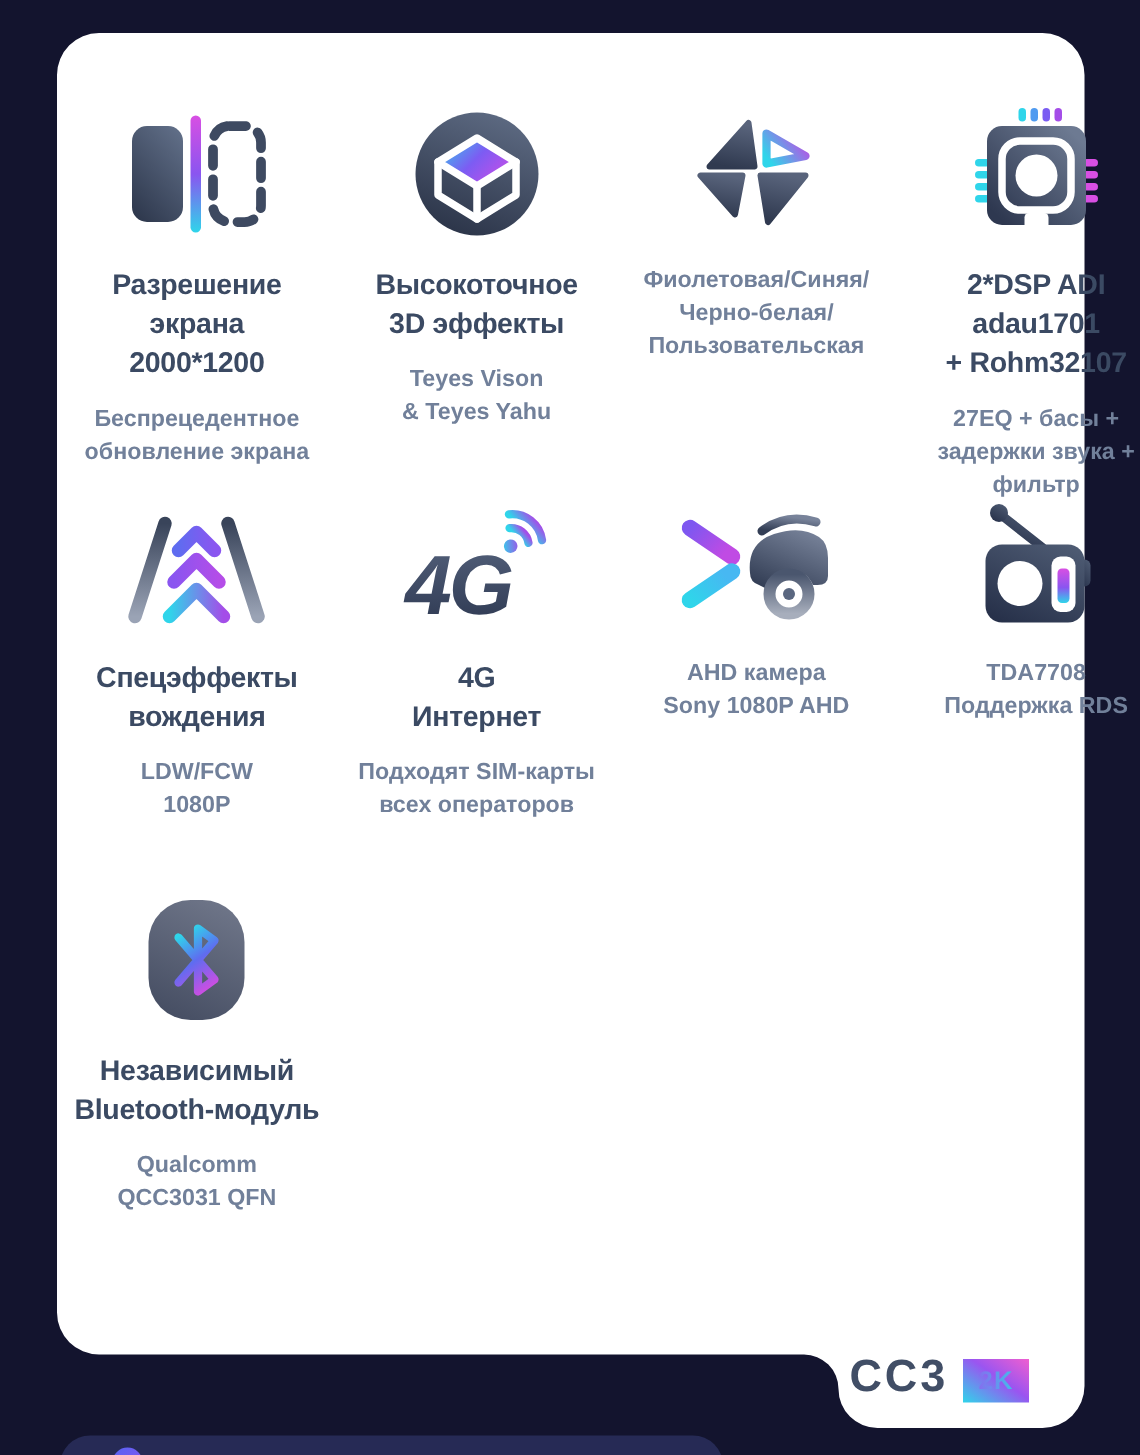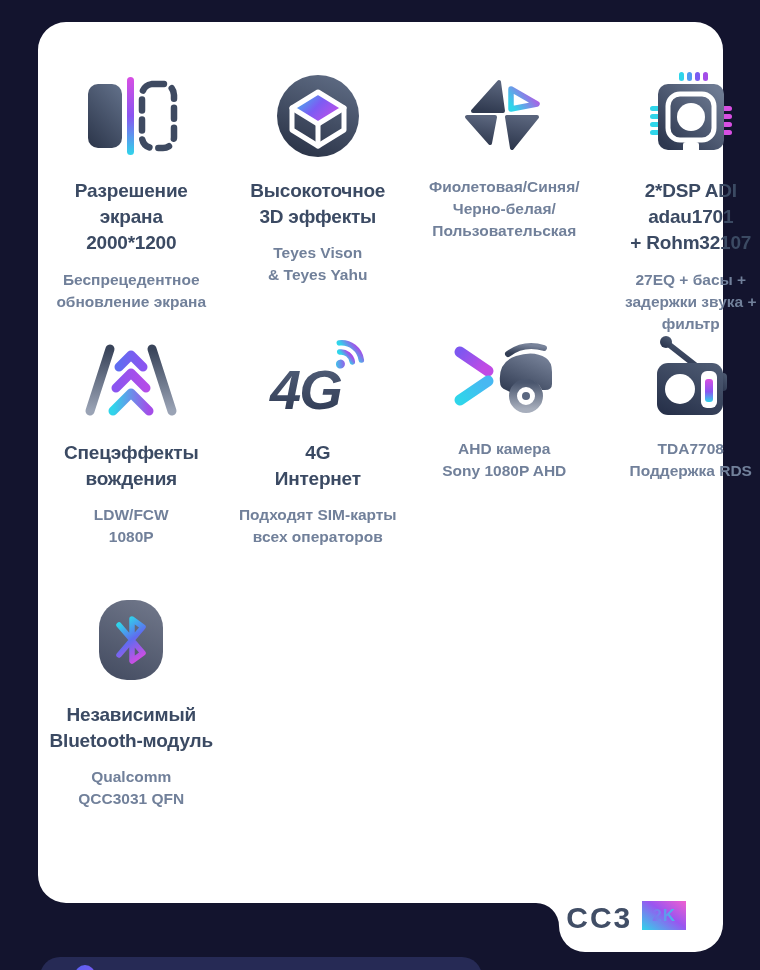--- a/index.html
+++ b/index.html
@@ -27,21 +27,21 @@
     color:#3b4a63; white-space:pre-line; letter-spacing:-0.2px;
   }
   .subtitle {
     margin-top:12px;
     font-size:15.5px; line-height:1.42; font-weight:700;
     color:#71809a; white-space:pre-line;
   }
 
   .brand {
     position:absolute; top:901px; right:74px;
-    display:flex; align-items:flex-start; gap:10px;margin-left:24px;
+    display:flex; align-items:flex-end; gap:10px;margin-left:24px;
   }
   .brand-text {
     font-size:30px; font-weight:700; color:#414e66; letter-spacing:2px;
   }
   .badge {
     display:inline-flex; padding:3px; border-radius:0;
     background:linear-gradient(215deg,#f05fd0 0%,#9a55f0 45%,#2fd5ea 100%);
   }
   .badge-inner {
     background:#ffffff; border-radius:7px; padding:0 7px;

